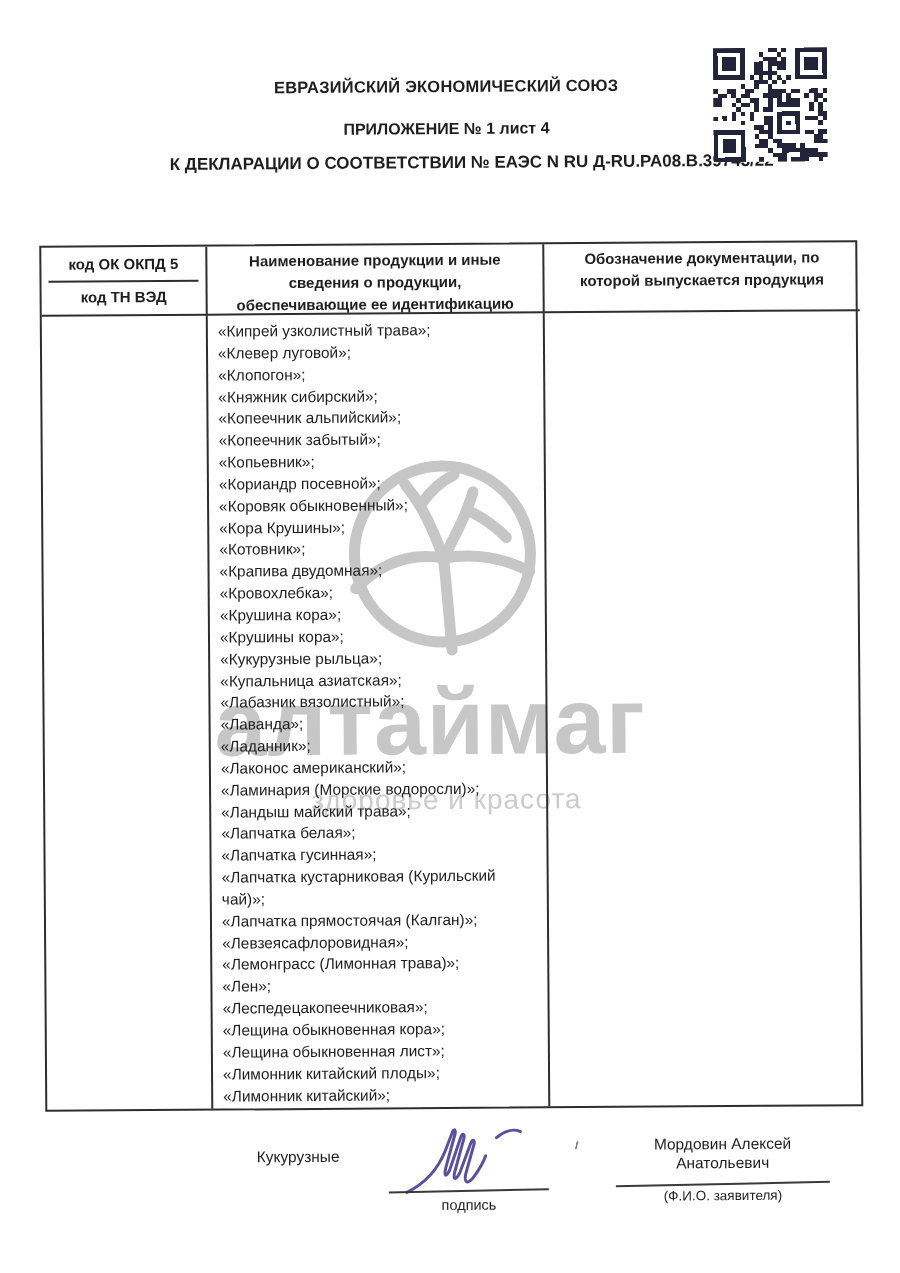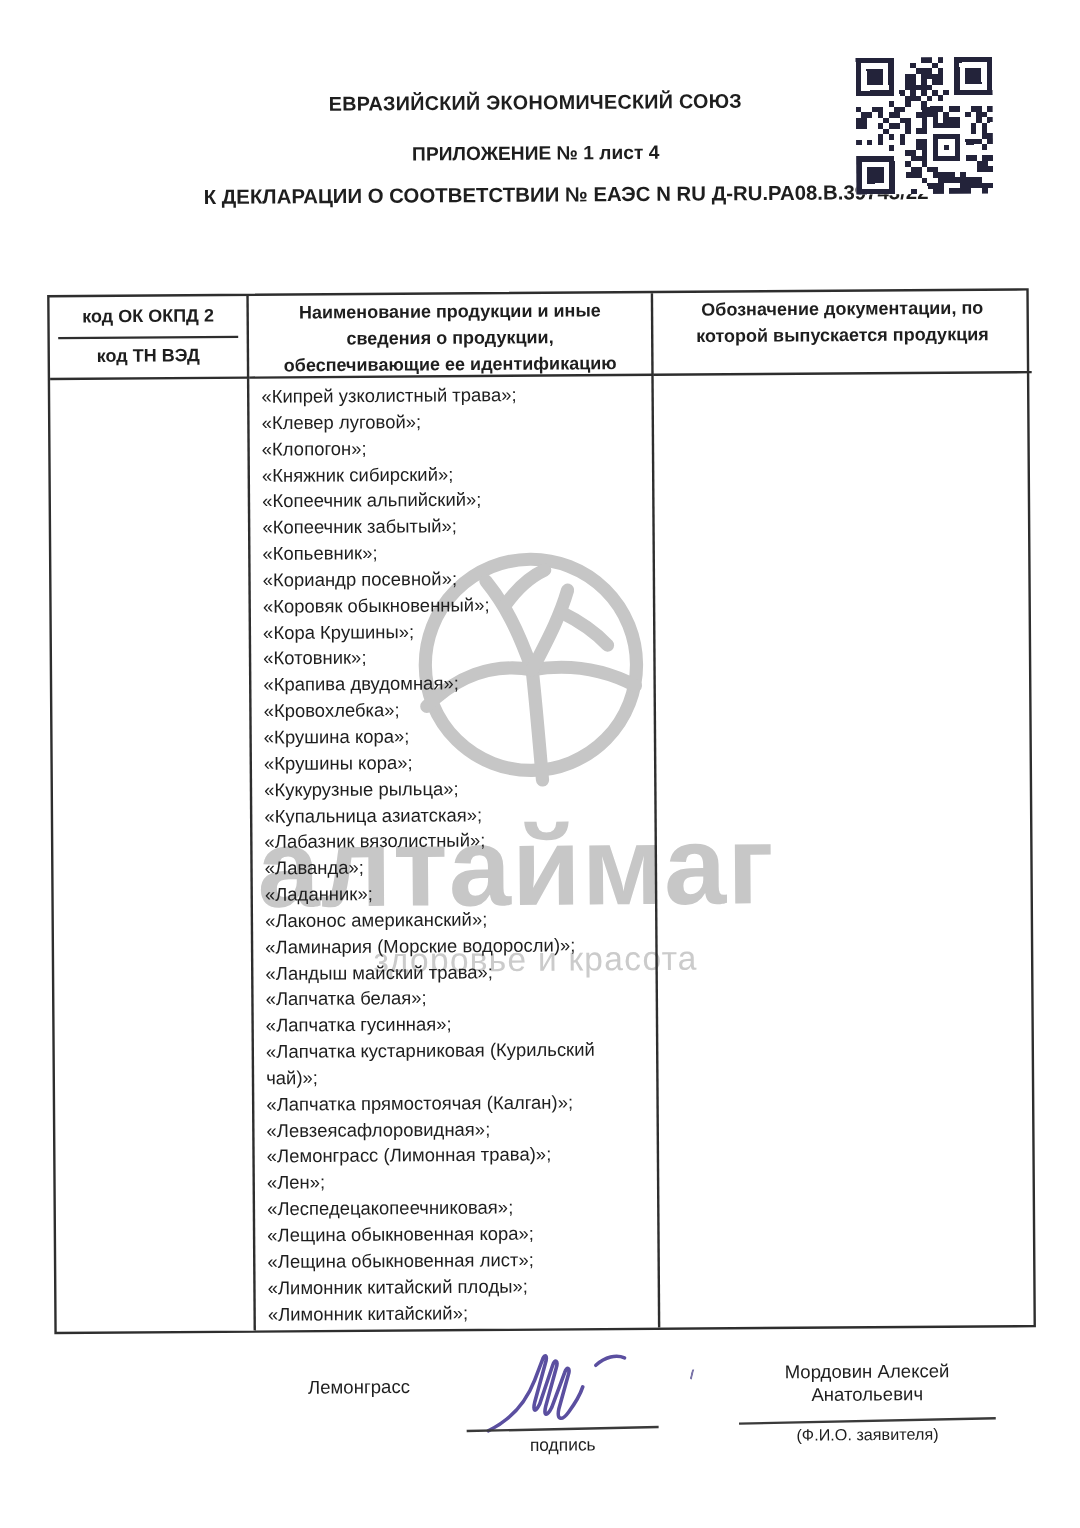--- a/index.html
+++ b/index.html
@@ -372,21 +372,21 @@
           <rect x="15" y="24" width="1" height="1"></rect>
           <rect x="17" y="24" width="1" height="1"></rect>
           <rect x="18" y="24" width="1" height="1"></rect>
           <rect x="19" y="24" width="1" height="1"></rect>
           <rect x="20" y="24" width="1" height="1"></rect>
           <rect x="23" y="24" width="1" height="1"></rect>
         </svg>
 
     <div class="doc-table">
       <div class="cell hcell col1h">
-        <div>код ОК ОКПД 2</div>
+        <div>код ОК ОКПД 5</div>
         <div class="frac-line"></div>
         <div>код ТН ВЭД</div>
       </div>
       <div class="cell hcell">
         <div>Наименование продукции и иные</div>
         <div>сведения о продукции,</div>
         <div>обеспечивающие ее идентификацию</div>
       </div>
       <div class="cell hcell last">
         <div>Обозначение документации, по</div>
@@ -429,21 +429,21 @@
               <div class="product-line">«Леспедецакопеечниковая»;</div>
               <div class="product-line">«Лещина обыкновенная кора»;</div>
               <div class="product-line">«Лещина обыкновенная лист»;</div>
               <div class="product-line">«Лимонник китайский плоды»;</div>
               <div class="product-line">«Лимонник китайский»;</div>
             </div>
       </div>
       <div class="cell bcell last"></div>
     </div>
 
-    <div class="sig-label">Лемонграсс</div>
+    <div class="sig-label">Кукурузные</div>
     <svg class="sig-ink" viewBox="0 0 150 72" fill="none" stroke-width="3" stroke-linecap="round">
       <path class="ink" d="M 5,68 C 22,60 36,46 44,26 L 51,8 C 53,4 55,6 53,12 L 44,44 C 42,52 44,54 48,46 L 59,14 C 61,8 64,10 62,16 L 53,48 C 51,56 54,57 58,49 L 69,20 C 71,14 74,16 72,22 L 64,50 C 62,59 66,61 72,53 C 78,45 82,38 84,32" stroke="#5b4fa0"></path>
       <path class="ink" d="M 95,14 C 103,7 112,5 119,8" stroke="#5b4fa0"></path>
     </svg>
     <span class="ink-tick"></span>
     <div class="sig-line1"></div>
     <div class="sig-caption">подпись</div>
     <div class="sig-name">
       <div>Мордовин Алексей</div>
       <div>Анатольевич</div>

